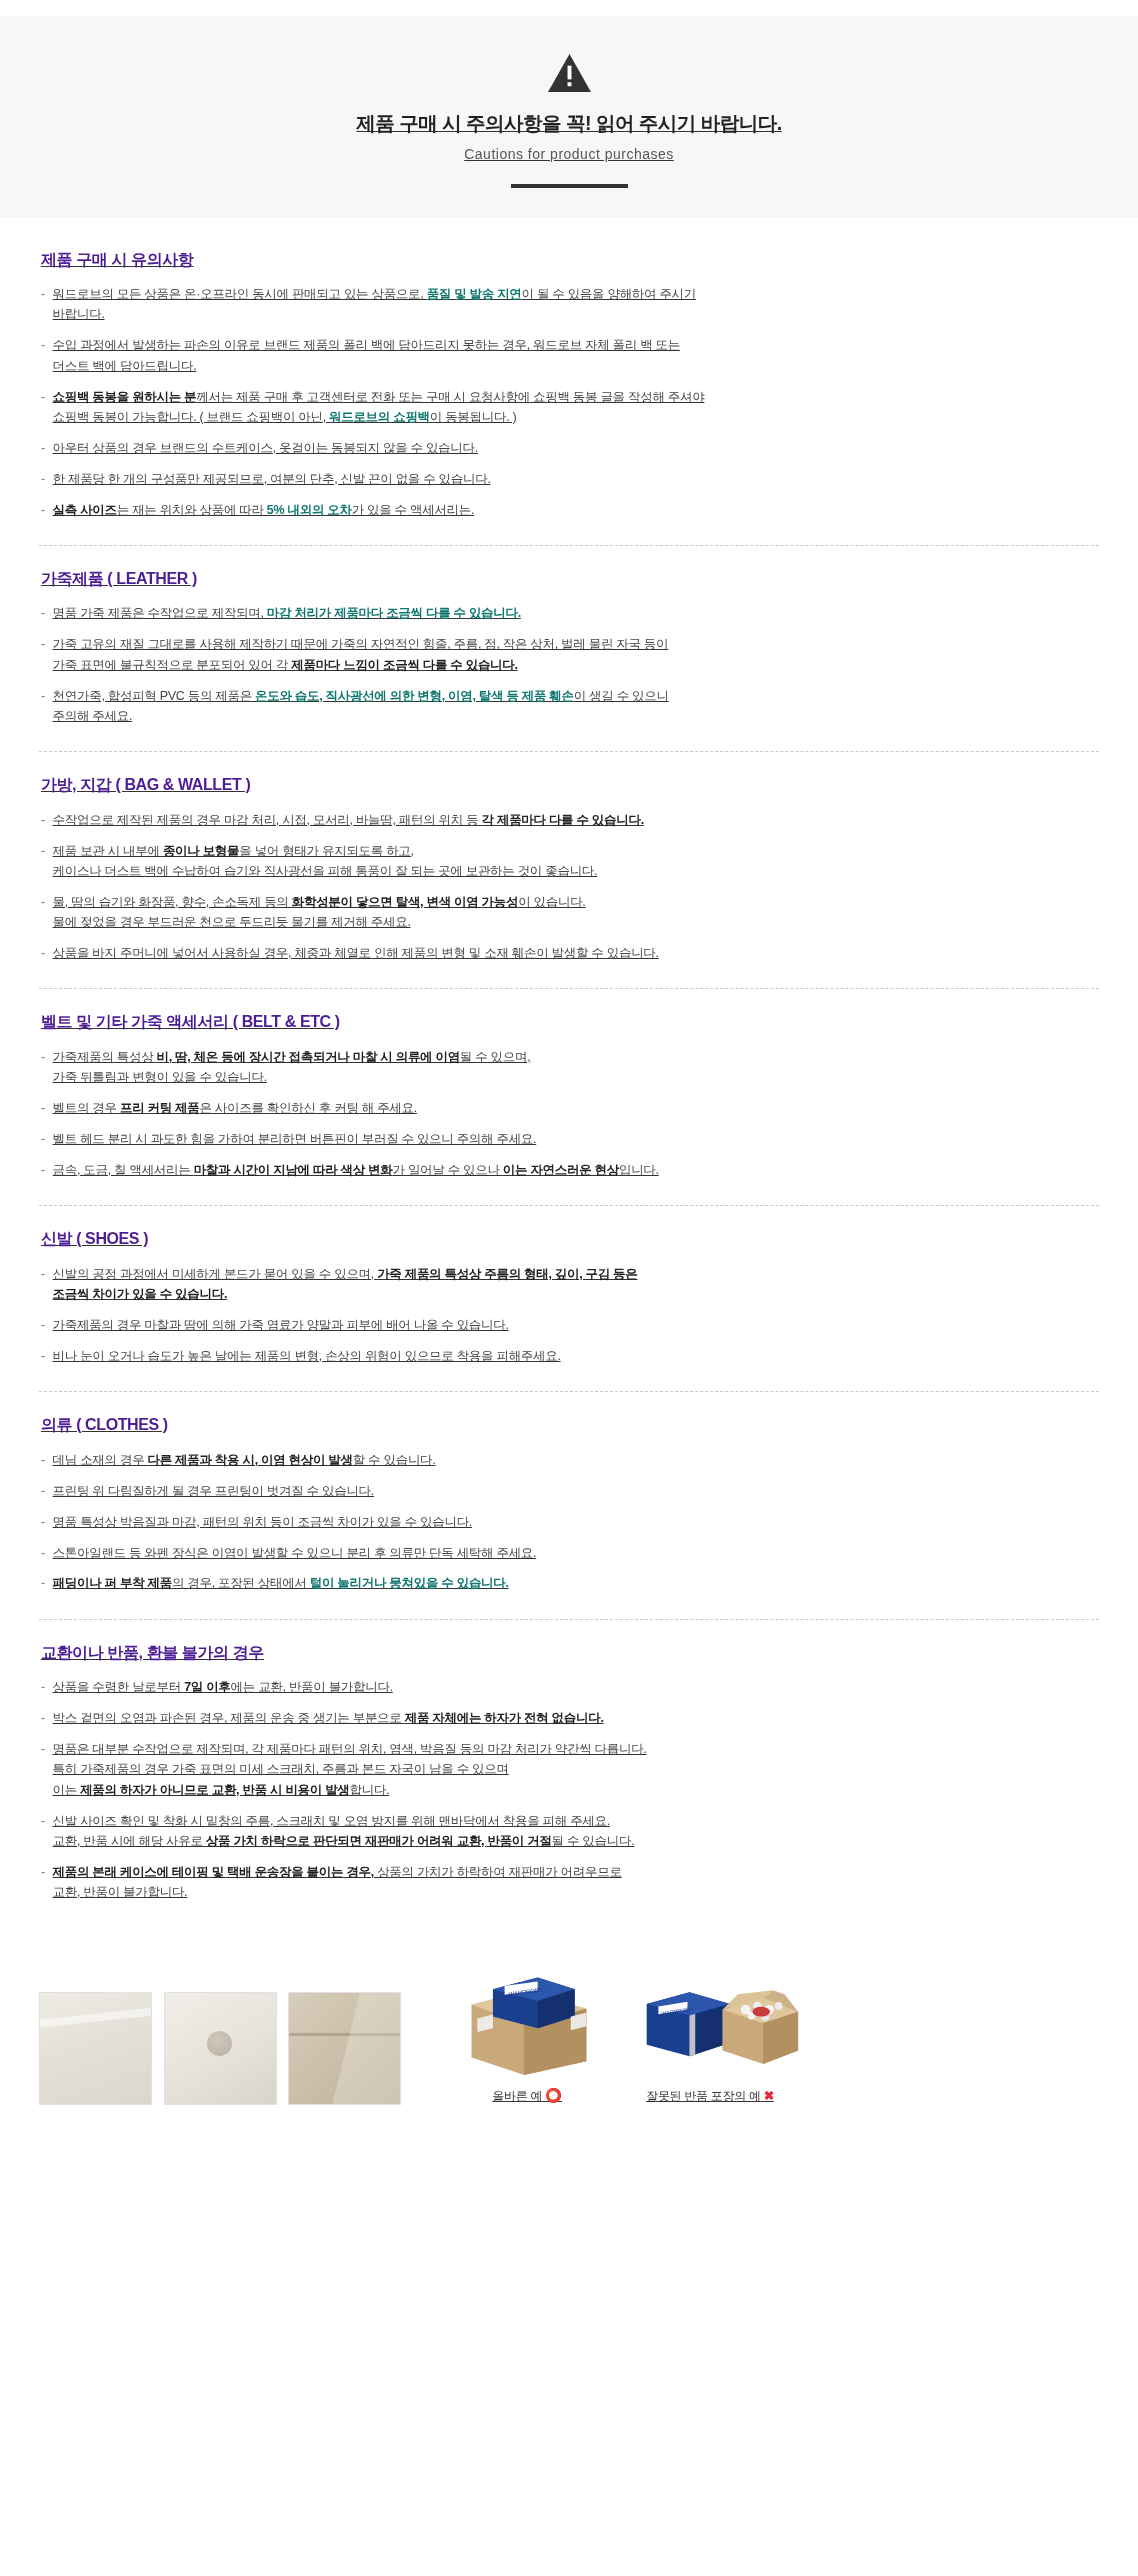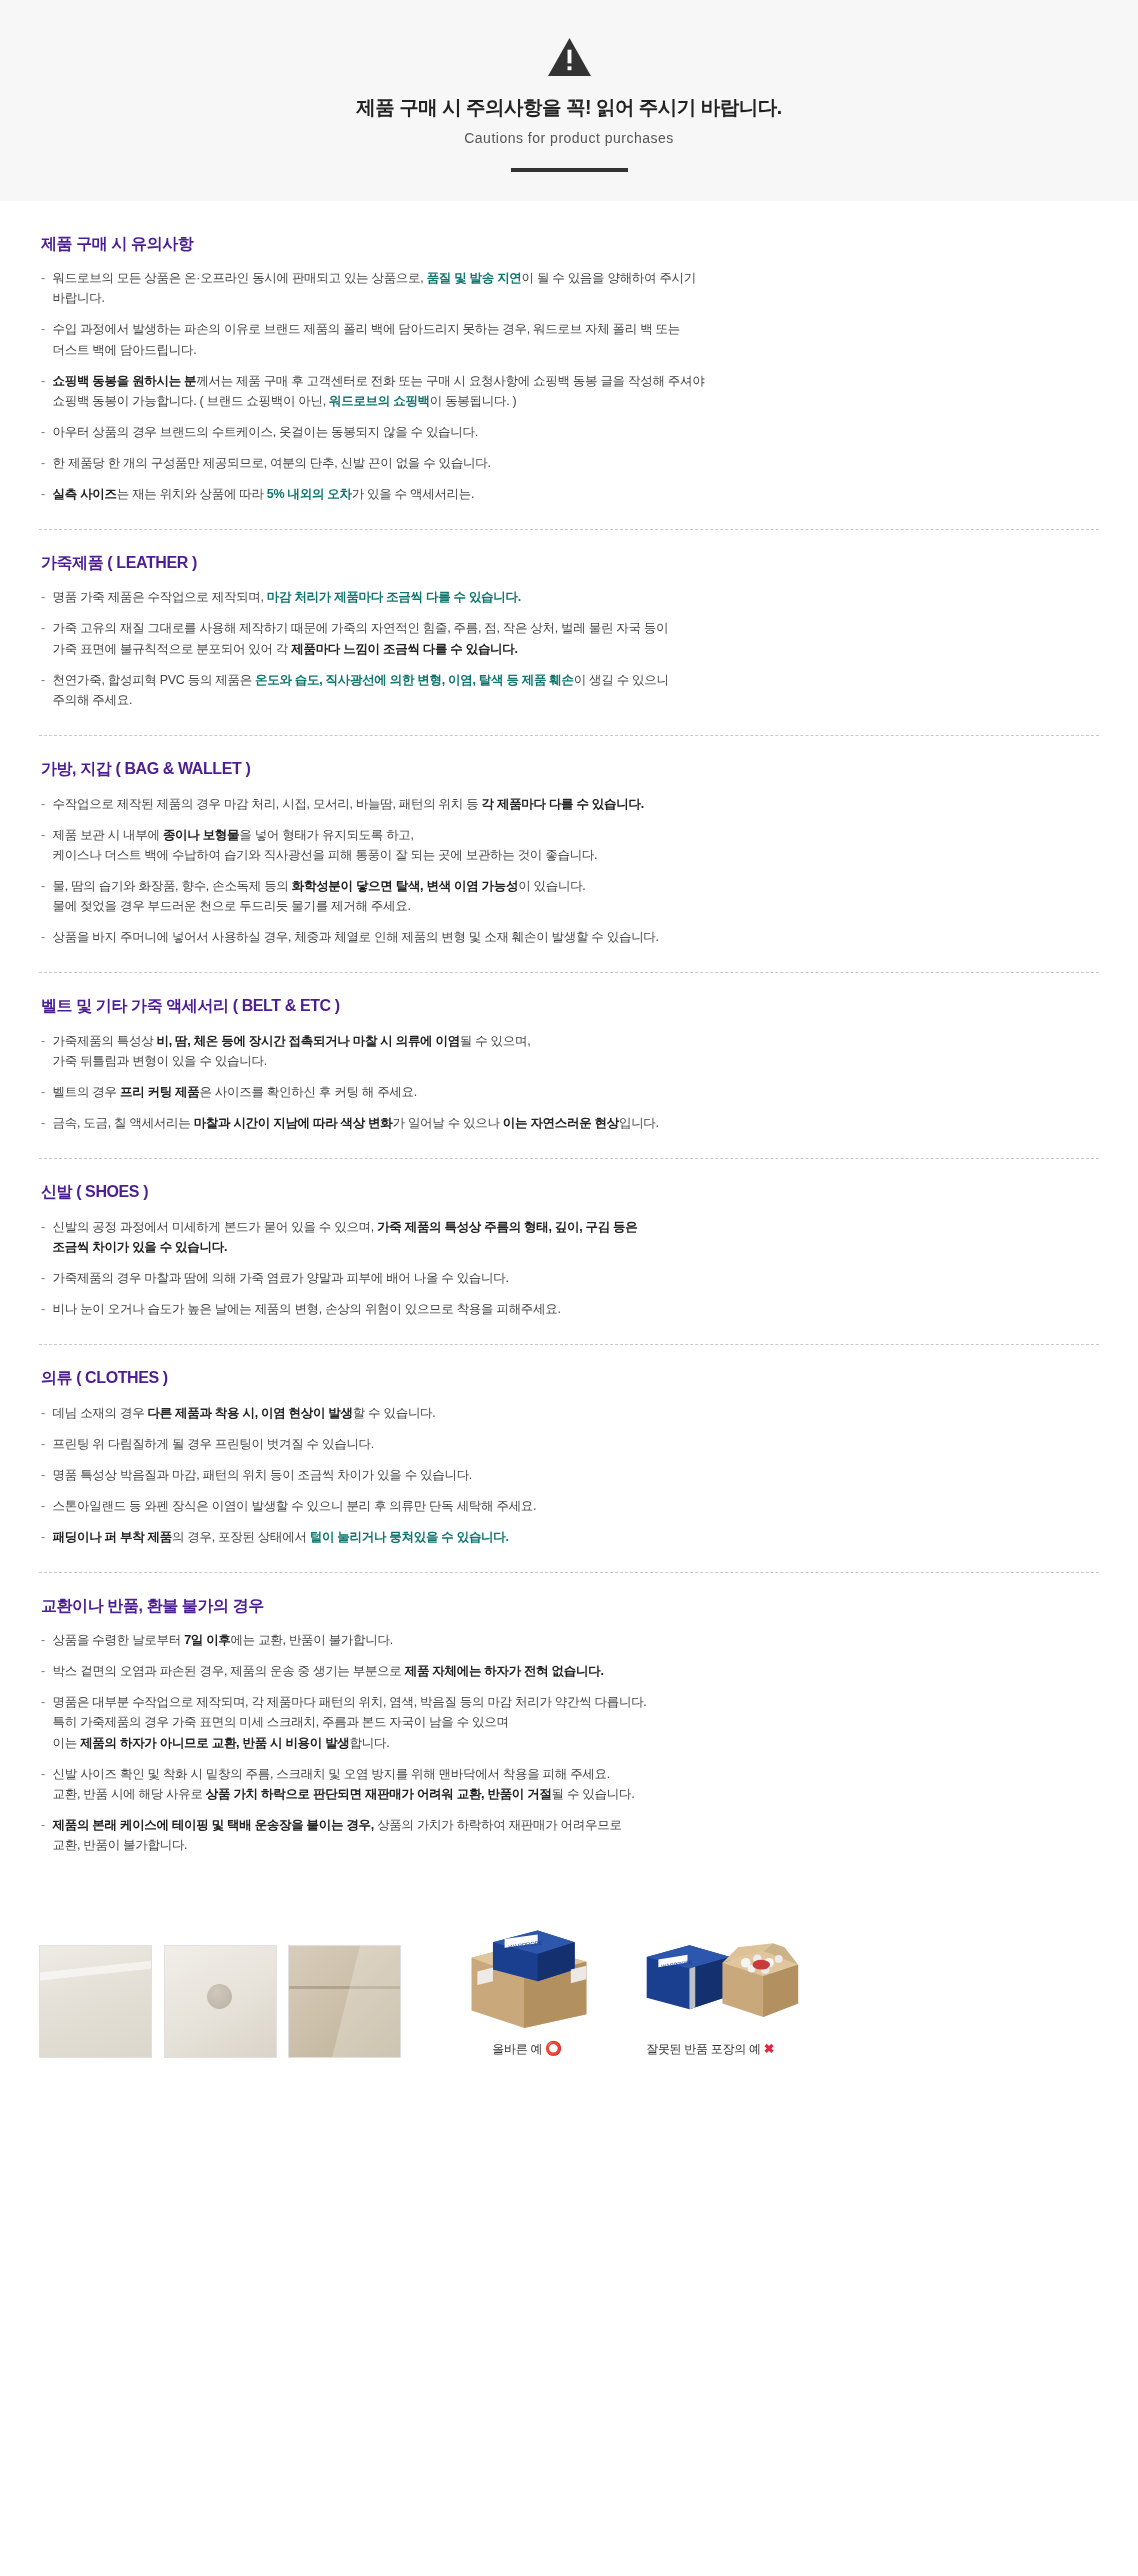--- a/index.html
+++ b/index.html
@@ -4,21 +4,21 @@
 <style>
   * { box-sizing: border-box; }
   html, body { margin: 0; padding: 0; }
   body {
     width: 1138px;
     background: #ffffff;
     font-family: "Liberation Sans", sans-serif;
     color: #333333;
     -webkit-font-smoothing: antialiased;
   }
-  .page { width: 1138px; margin: 0 auto; position: relative; }
+  .page { width: 1138px; margin: 16px auto; position: relative; text-decoration: underline; }
 
   
   .header {
     background: #f7f7f7;
     padding: 37px 0 29px 0;
     text-align: center;
     position: relative;
   }
   .warn-icon { margin: 0 auto 15.6px auto; width: 45px; height: 41px; display: block; }
   .header-title {
@@ -175,20 +175,21 @@
           <li><span>물, 땀의 습기와 화장품, 향수, 손소독제 등의 </span><span class="emb">화학성분이 닿으면 탈색, 변색 이염 가능성</span><span>이 있습니다.</span><br><span>물에 젖었을 경우 부드러운 천으로 두드리듯 물기를 제거해 주세요.</span></li>
           <li><span>상품을 바지 주머니에 넣어서 사용하실 경우, 체중과 체열로 인해 제품의 변형 및 소재 훼손이 발생할 수 있습니다.</span></li>
         </ul>
       </div>
       <hr class="divider">
       <div class="section">
         <div class="section-title">벨트 및 기타 가죽 액세서리 ( BELT &amp; ETC )</div>
         <ul class="items">
           <li><span>가죽제품의 특성상 </span><span class="emb">비, 땀, 체온 등에 장시간 접촉되거나 마찰 시 의류에 이염</span><span>될 수 있으며,</span><br><span>가죽 뒤틀림과 변형이 있을 수 있습니다.</span></li>
           <li><span>벨트의 경우 </span><span class="emb">프리 커팅 제품</span><span>은 사이즈를 확인하신 후 커팅 해 주세요.</span></li>
+          <li><span>벨트 헤드 분리 시 과도한 힘을 가하여 분리하면 버튼핀이 부러질 수 있으니 주의해 주세요.</span></li>
           <li><span>금속, 도금, 칠 액세서리는 </span><span class="emb">마찰과 시간이 지남에 따라 색상 변화</span><span>가 일어날 수 있으나 </span><span class="emb">이는 자연스러운 현상</span><span>입니다.</span></li>
         </ul>
       </div>
       <hr class="divider">
       <div class="section">
         <div class="section-title">신발 ( SHOES )</div>
         <ul class="items">
           <li><span>신발의 공정 과정에서 미세하게 본드가 묻어 있을 수 있으며, </span><span class="emb">가죽 제품의 특성상 주름의 형태, 깊이, 구김 등은</span><br><span class="emb">조금씩 차이가 있을 수 있습니다.</span></li>
           <li><span>가죽제품의 경우 마찰과 땀에 의해 가죽 염료가 양말과 피부에 배어 나올 수 있습니다.</span></li>
           <li><span>비나 눈이 오거나 습도가 높은 날에는 제품의 변형, 손상의 위험이 있으므로 착용을 피해주세요.</span></li>

